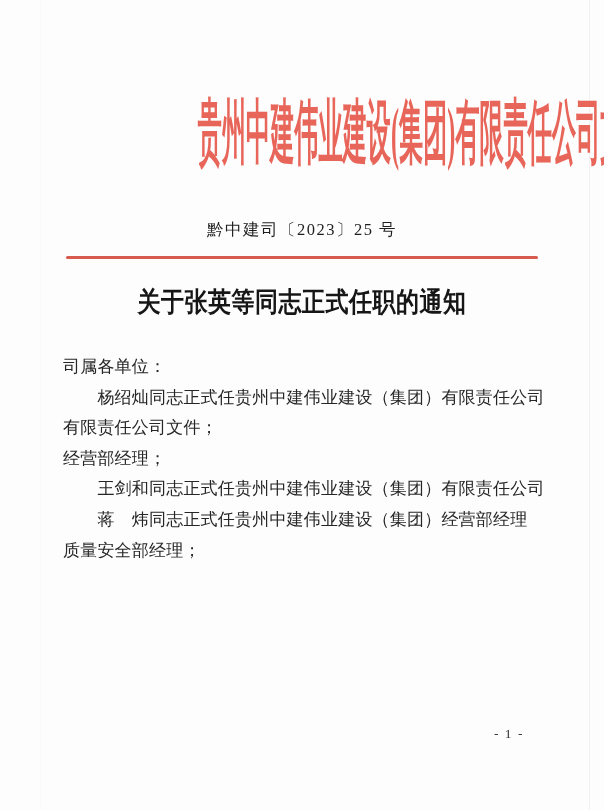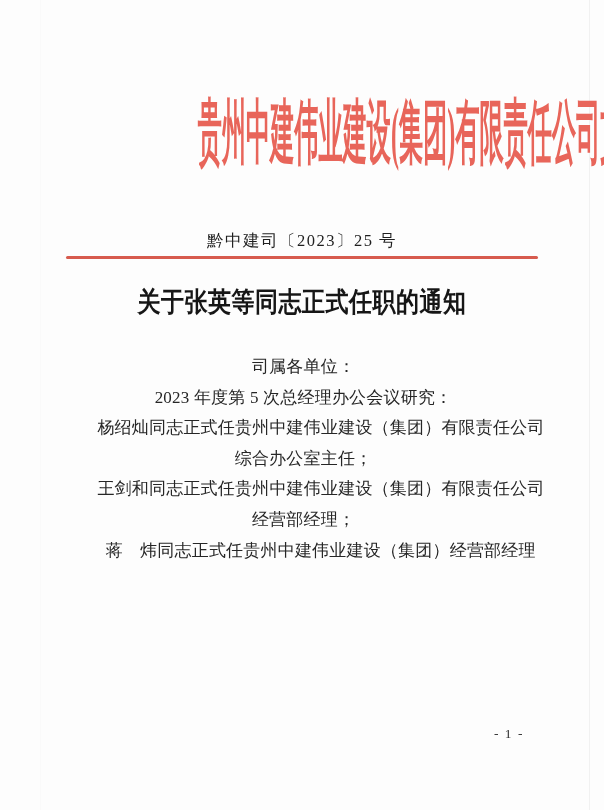--- a/index.html
+++ b/index.html
@@ -41,21 +41,21 @@
     line-height: 78px;
     font-weight: bold;
     color: var(--accent-red, #e8655a);
     white-space: nowrap;
     transform: scaleX(0.345);
     transform-origin: 50% 50%;
     letter-spacing: 0px;
   }
   .doc-number {
     position: absolute;
-    top: 230px;
+    top: 219px;
     left: 0;
     width: 100%;
     text-align: center;
     font-size: 16.5px;
     letter-spacing: 1.5px;
     color: #1f1f1f;
   }
   .red-rule {
     position: absolute;
     top: 256px;
@@ -84,21 +84,20 @@
     left: 63px;
     width: 481px;
     font-size: 17px;
     line-height: 30.6px;
     color: #262626;
     letter-spacing: 0.2px;
   }
   .body-text .line {
     height: 30.6px;
     white-space: nowrap;
-    text-align: center;
   }
   .page-number {
     position: absolute;
     top: 726px;
     right: 80px;
     font-size: 13.5px;
     letter-spacing: 1.5px;
     color: #333333;
   }
 </style>
@@ -112,22 +111,22 @@
   <div class="banner">贵州中建伟业建设(集团)有限责任公司文件</div>
 
   <div class="doc-number">黔中建司〔2023〕25 号</div>
 
   <div class="red-rule"></div>
 
   <div class="doc-title">关于张英等同志正式任职的通知</div>
 
   <div class="body-text">
     <div class="line">司属各单位：</div>
-    <div class="line">2023 年度第 5 次总经理办公会议研究：</div>
     <div class="line">　　杨绍灿同志正式任贵州中建伟业建设（集团）有限责任公司</div>
-    <div class="line">综合办公室主任；</div>
+    <div class="line">有限责任公司文件；</div>
+    <div class="line">经营部经理；</div>
     <div class="line">　　王剑和同志正式任贵州中建伟业建设（集团）有限责任公司</div>
-    <div class="line">经营部经理；</div>
     <div class="line">　　蒋　炜同志正式任贵州中建伟业建设（集团）经营部经理</div>
+    <div class="line">质量安全部经理；</div>
   </div>
 
   <div class="page-number">- 1 -</div>
 </div>
 
 </body></html>

